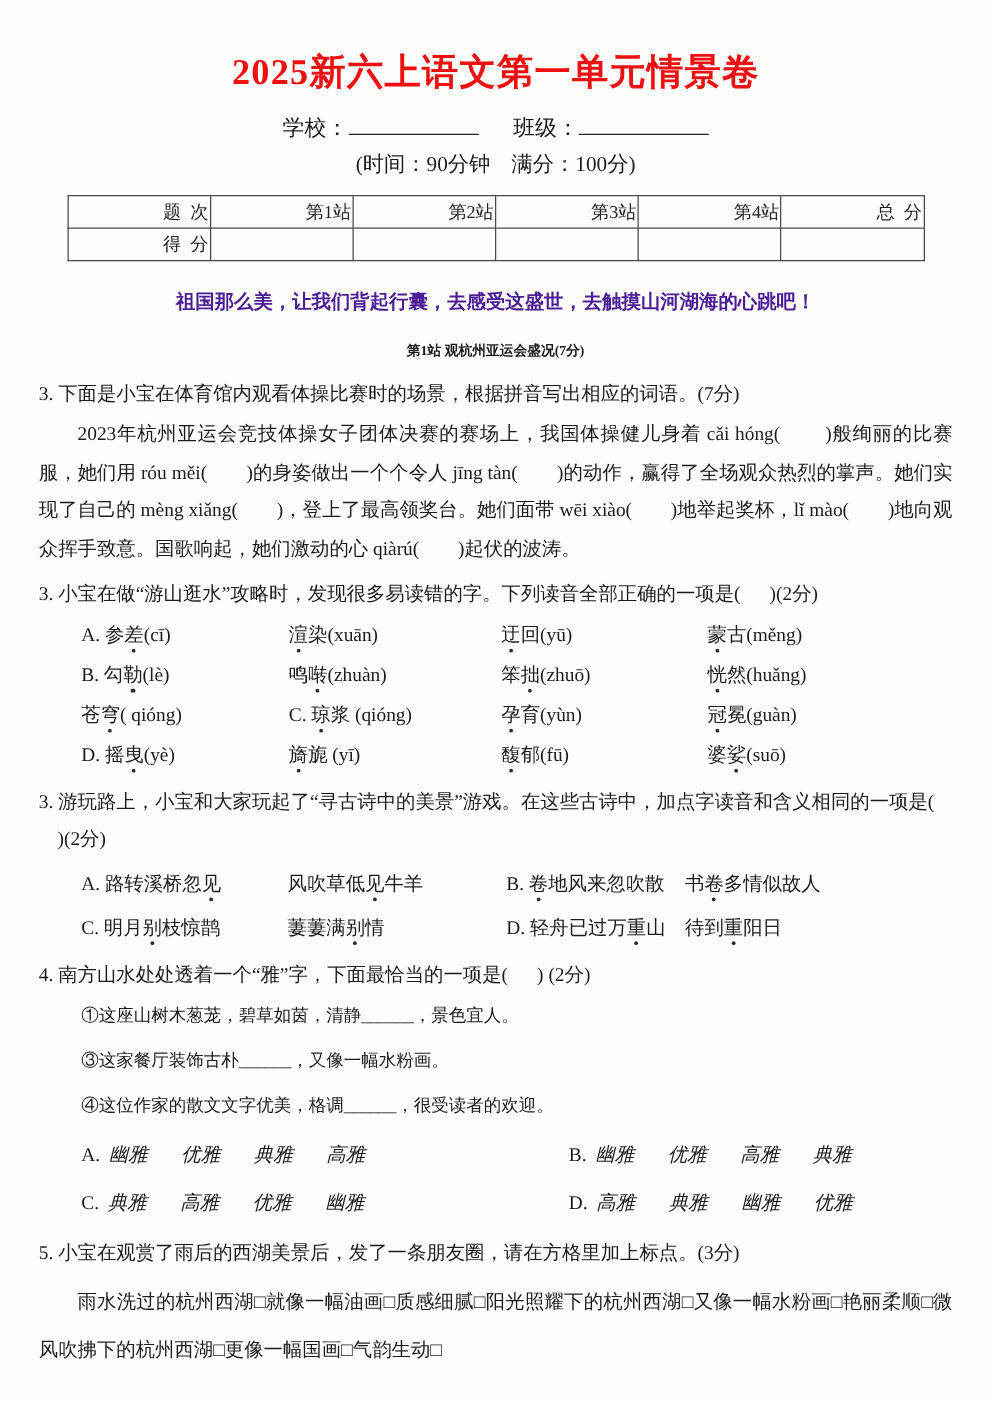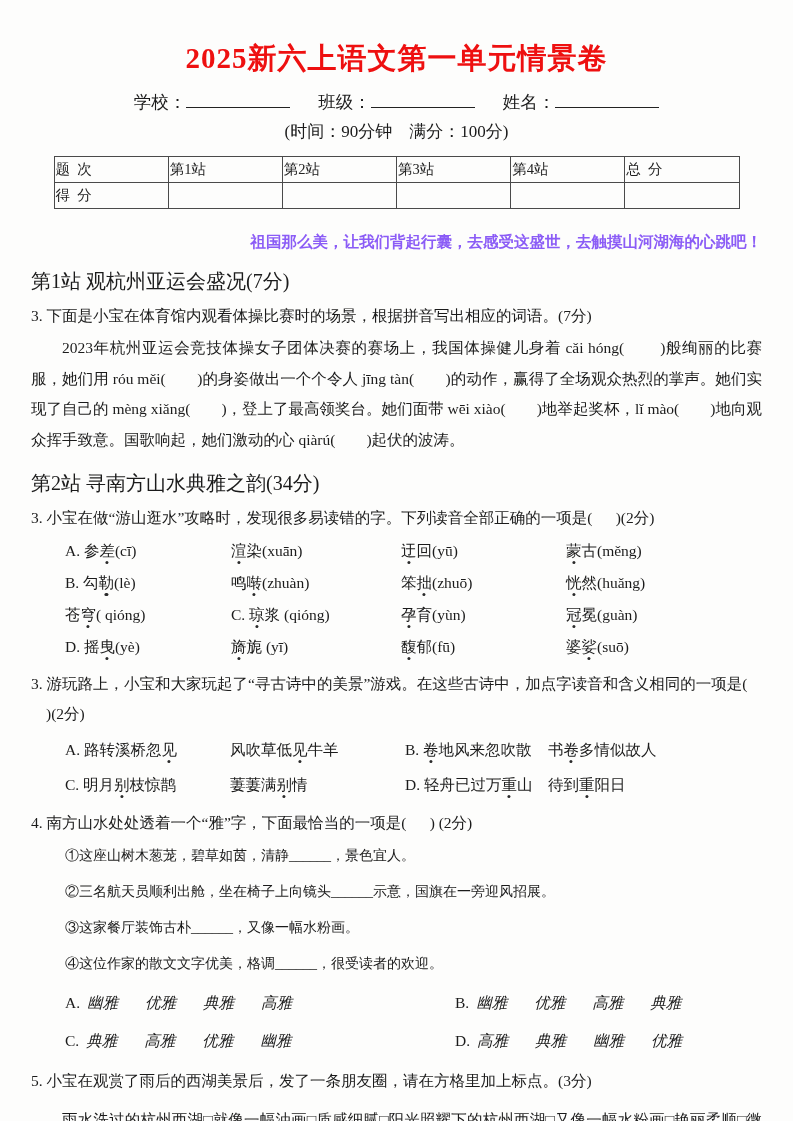--- a/index.html
+++ b/index.html
@@ -15,23 +15,23 @@
   .id-line{
     display:flex;justify-content:center;align-items:flex-end;gap:28px;
     margin-top:13px;font-size:17.5px;line-height:26px;
   }
   .id-item{white-space:nowrap;}
   .blank{display:inline-block;width:104px;border-bottom:1.4px solid #222;height:1.05em;vertical-align:baseline;}
   .time-line{text-align:center;font-size:17px;margin-top:5px;white-space:pre;}
   table.score-table{
     width:686px;margin:13px auto 0;border-collapse:collapse;font-size:14.5px;color:#222;
   }
-  table.score-table td{border:1.2px solid #4a4a4a;height:23px;text-align:left;white-space:pre;width:16.66%;}
+  table.score-table td{border:1.2px solid #4a4a4a;height:23px;text-align:right;white-space:pre;width:16.66%;}
   .motto{margin-top:22px;text-align:center;font-weight:bold;font-size:15.5px;line-height:22px;}
-  .sec-heading{margin-top:15px;text-align:left;font-weight:normal;font-size:20px;line-height:27px;}
+  .sec-heading{margin-top:15px;text-align:center;font-weight:bold;font-size:11px;line-height:27px;}
   .stem{font-size:15.5px;line-height:30px;margin-top:6px;padding-left:15px;text-indent:-15px;white-space:pre-wrap;}
   .passage{
     margin:2px 0 0 0;font-size:15.5px;line-height:30.5px;text-align:justify;
     text-indent:2em;white-space:pre-wrap;
   }
   .opt-grid{display:grid;margin-left:34px;font-size:15.5px;}
   .opt-grid.q2{grid-template-columns:166px 170px 165px 1fr;line-height:32px;margin-top:2px;}
   .opt-grid.q3{grid-template-columns:165px 175px 143px 1fr;line-height:35px;margin-top:3px;}
   .opt-grid .cell{white-space:nowrap;}
   .sub-item{font-size:14px;line-height:36px;margin-left:34px;white-space:pre-wrap;}
@@ -49,21 +49,20 @@
 </head>
 <body>
 
 <div class="page">
 
   <h1 class="title" style="color: rgb(238, 16, 16);">2025新六上语文第一单元情景卷</h1>
 
   <div class="id-line">
     <span class="id-item"><span>学校：</span><span class="blank"></span></span>
     <span class="id-item"><span>班级：</span><span class="blank"></span></span>
-    <span class="id-item"><span>姓名：</span><span class="blank"></span></span>
   </div>
 
   <div class="time-line">(时间：90分钟    满分：100分)</div>
 
   <table class="score-table">
     <tbody>
         <tr>
       <td>题  次</td>
       <td>第1站</td>
       <td>第2站</td>
@@ -75,28 +74,27 @@
       <td>得  分</td>
       <td></td>
       <td></td>
       <td></td>
       <td></td>
       <td></td>
     </tr>
   </tbody>
     </table>
 
-  <div class="motto" style="color: #8b5cf6; text-align: right;">祖国那么美，让我们背起行囊，去感受这盛世，去触摸山河湖海的心跳吧！</div>
+  <div class="motto" style="color: #4c1d95;">祖国那么美，让我们背起行囊，去感受这盛世，去触摸山河湖海的心跳吧！</div>
 
   <div class="sec-heading">第1站 观杭州亚运会盛况(7分)</div>
 
   <div class="stem">3. 下面是小宝在体育馆内观看体操比赛时的场景，根据拼音写出相应的词语。(7分)</div>
   <p class="passage">2023年杭州亚运会竞技体操女子团体决赛的赛场上，我国体操健儿身着 cǎi hóng(        )般绚丽的比赛服，她们用 róu měi(        )的身姿做出一个个令人 jīng tàn(        )的动作，赢得了全场观众热烈的掌声。她们实现了自己的 mèng xiǎng(        )，登上了最高领奖台。她们面带 wēi xiào(        )地举起奖杯，lǐ mào(        )地向观众挥手致意。国歌响起，她们激动的心 qiàrú(        )起伏的波涛。</p>
 
-  <div class="sec-heading">第2站 寻南方山水典雅之韵(34分)</div>
 
   <div class="stem">3. 小宝在做“游山逛水”攻略时，发现很多易读错的字。下列读音全部正确的一项是(      )(2分)</div>
   <div class="opt-grid q2">
     <span class="cell">A. 参<span class="dot">差</span>(cī)</span>
     <span class="cell"><span class="dot">渲</span>染(xuān)</span>
     <span class="cell"><span class="dot">迂</span>回(yū)</span>
     <span class="cell"><span class="dot">蒙</span>古(měng)</span>
     <span class="cell">B. 勾<span class="dot">勒</span>(lè)</span>
     <span class="cell">鸣<span class="dot">啭</span>(zhuàn)</span>
     <span class="cell">笨<span class="dot">拙</span>(zhuō)</span>
@@ -118,21 +116,20 @@
     <span class="cell">B. <span class="dot">卷</span>地风来忽吹散</span>
     <span class="cell">书<span class="dot">卷</span>多情似故人</span>
     <span class="cell">C. 明月<span class="dot">别</span>枝惊鹊</span>
     <span class="cell">萋萋满<span class="dot">别</span>情</span>
     <span class="cell">D. 轻舟已过万<span class="dot">重</span>山</span>
     <span class="cell">待到<span class="dot">重</span>阳日</span>
   </div>
 
   <div class="stem">4. 南方山水处处透着一个“雅”字，下面最恰当的一项是(      ) (2分)</div>
   <div class="sub-item">①这座山树木葱茏，碧草如茵，清静______，景色宜人。</div>
-  <div class="sub-item">②三名航天员顺利出舱，坐在椅子上向镜头______示意，国旗在一旁迎风招展。</div>
   <div class="sub-item">③这家餐厅装饰古朴______，又像一幅水粉画。</div>
   <div class="sub-item">④这位作家的散文文字优美，格调______，很受读者的欢迎。</div>
 
   <div class="q4-opts">
     <div class="q4cell">
       <span class="lab">A.</span>
       <span class="w">幽雅</span>
       <span class="w">优雅</span>
       <span class="w">典雅</span>
       <span class="w">高雅</span>

